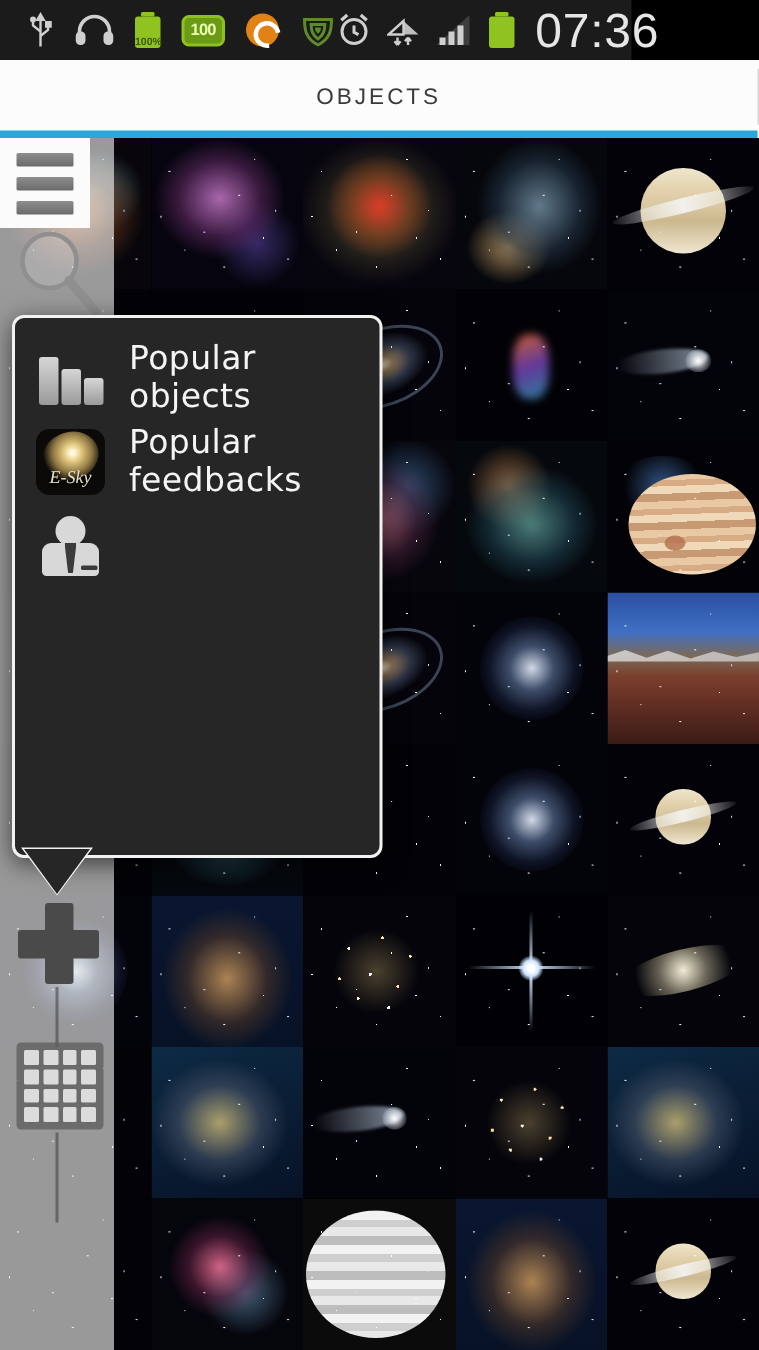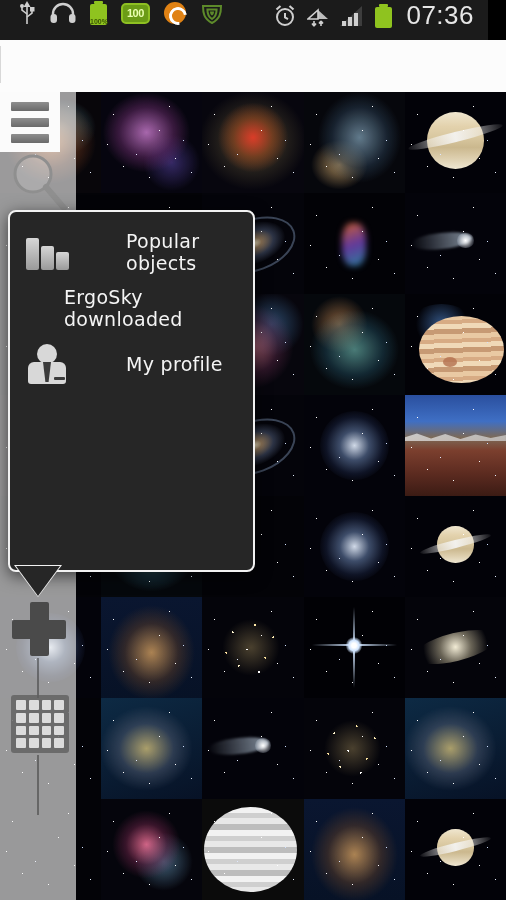--- a/index.html
+++ b/index.html
@@ -5,29 +5,29 @@
   * { box-sizing: border-box; margin:0; padding:0; }
   html,body {
     width:506px; height:900px; overflow:hidden;
     background:#000;
     font-family:"Liberation Sans", sans-serif;
   }
   #app { position:relative; width:506px; height:900px; overflow:hidden; background:#000; }
 
   
   .statusbar{
-    position:absolute; left:0; top:0; width:488px; height:40px;
-    background:#1b1b1b; display:flex; align-items:flex-start;
+    position:absolute; left:0; top:0; width:421px; height:40px;
+    background:#1b1b1b; display:flex; align-items:center;
     padding:0 8px; z-index:60;
   }
   .sb-left{ display:flex; align-items:center; gap:14px; padding-left:10px;}
   .sb-right{ display:flex; align-items:center; gap:10px; margin-left:auto; padding-right:6px;}
   .sb-ico{ display:block; }
   .sb-clock{
-    color:#e6e6e6; font-size:26px; letter-spacing:0.5px;
+    color:#e6e6e6; font-size:32px; letter-spacing:0.5px;
     font-family:"Liberation Sans", sans-serif; font-weight:400;
     margin-left:4px;
   }
   .badge100{
     background:#6b9b16; border:2px solid #8ec022; border-radius:5px;
     color:#eaffb0; font-size:11px; font-weight:bold; line-height:1;
     padding:3px 4px; letter-spacing:-0.5px;
   }
   .battbody{ position:relative; width:17px; height:24px; }
   .battbody .cap{position:absolute;left:4px;top:0;width:9px;height:3px;background:#8fc31f;border-radius:1px;}
@@ -230,23 +230,22 @@
   .menu-tail .trib{
     position:absolute; left:-2px; top:-1px; width:0; height:0;
     border-left:24px solid transparent; border-right:24px solid transparent;
     border-top:32px solid #f2f2f2; z-index:-1;
   }
   .mi{
     display:flex; align-items:center; height:56px; padding-left:14px; cursor:default;
   }
   .mi .ic{ width:46px; height:44px; flex:0 0 46px; position:relative; margin-right:16px; }
   .mi .tx{
-    color:#f4f4f4; font-size:19px; font-family:"DejaVu Sans", sans-serif;
+    color:#f4f4f4; font-size:22px; font-family:"DejaVu Sans", sans-serif;
     letter-spacing:.3px;
-    margin-left:40px;
   }
   
   .ic-bars b{position:absolute;bottom:4px;background:linear-gradient(180deg,#d6d6d6,#9a9a9a);border-radius:2px;}
   .ic-bars b:nth-child(1){left:2px;width:13px;height:32px;}
   .ic-bars b:nth-child(2){left:17px;width:13px;height:24px;}
   .ic-bars b:nth-child(3){left:32px;width:13px;height:18px;}
   
   .ic-dl b{position:absolute;bottom:4px;background:linear-gradient(180deg,#d6d6d6,#9a9a9a);border-radius:2px;}
   .ic-dl b:nth-child(1){left:2px;width:13px;height:32px;}
   .ic-dl b:nth-child(2){left:32px;width:13px;height:22px;}
@@ -337,20 +336,23 @@
       </svg>
       <div class="battbody">
         <div class="cap"></div>
           <div class="body"></div>
       </div>
       <div class="sb-clock">07:36</div>
     </div>
   </div>
 
   <div class="tabbar">
+    <div class="tab active">
+      <span class="lbl">OBJECTS</span>
+    </div>
     <div class="tabdiv"></div>
   </div>
 
   <div class="grid">
       <div class="cell">
         <div class="nebula-d"></div>
         <div class="stars"></div>
       </div>
       <div class="cell">
         <div class="nebula-a"></div>
@@ -588,29 +590,32 @@
           <b></b>
           <b></b>
           <b></b>
         </span>
       <span class="tx">Popular objects</span>
     </div>
 
 
 
     <div class="mi">
-      <span class="tx">ErgoSky downloaded</span>
+      <span class="ic ic-esky">
+        <span class="g"></span>
+        <span class="t">E-Sky</span>
+      </span>
+      <span class="tx">Popular feedbacks</span>
     </div>
 
     <div class="mi">
       <span class="ic ic-prof">
         <span class="head"></span>
           <span class="body"></span>
           <span class="tie"></span>
           <span class="minus"></span>
       </span>
-      <span class="tx">My profile</span>
     </div>
 
 
   </div>
 
 </div>
 
 </body></html>

